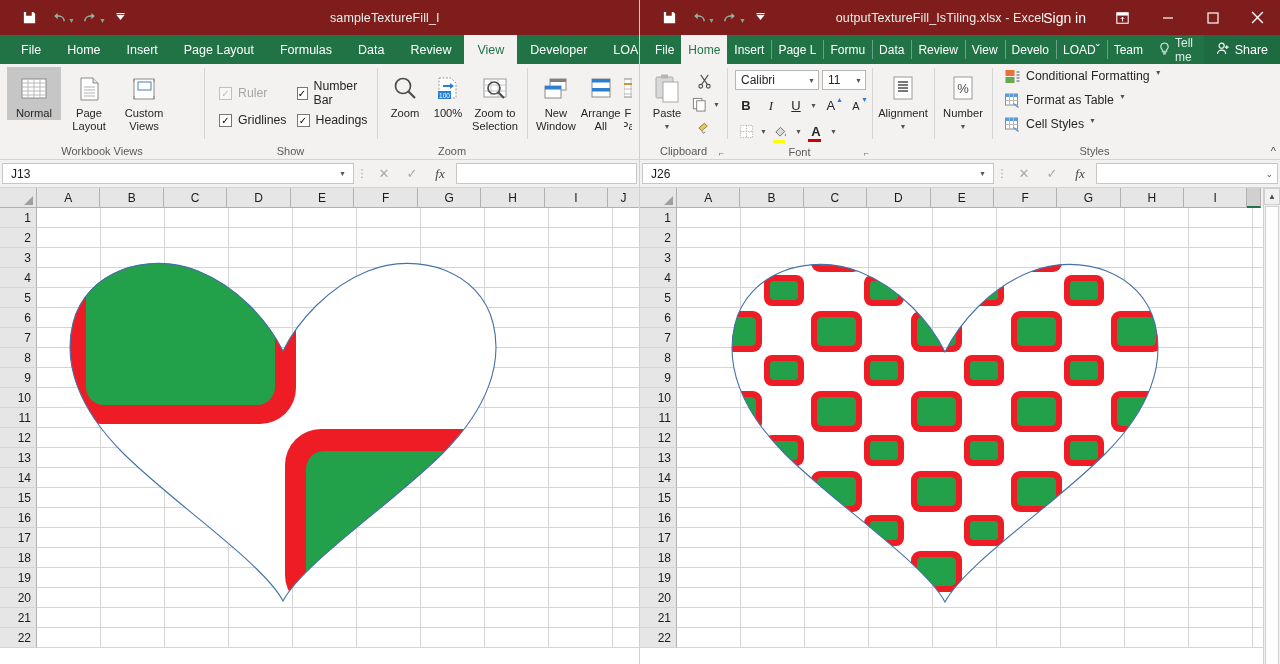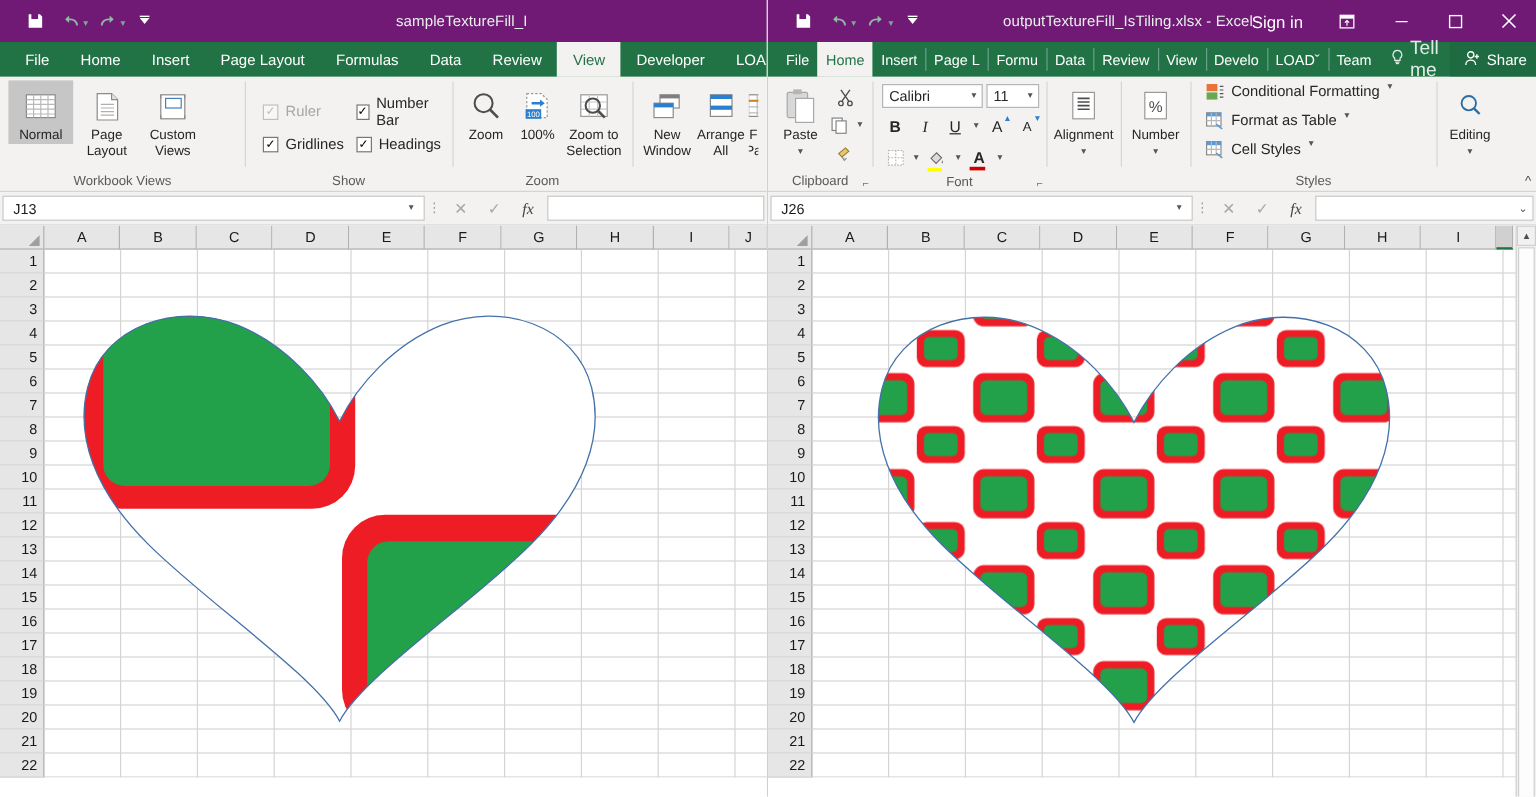--- a/index.html
+++ b/index.html
@@ -12,21 +12,21 @@
     background: #ffffff;
   }
   .screen { position: relative; width: 1280px; height: 664px; display: flex; }
 
   .win { position: relative; height: 664px; overflow: hidden; background: #fff; }
   .win-left  { width: 640px; border-right: 1px solid #d0d0d0; }
   .win-right { width: 640px; }
 
   
   .titlebar {
-    height: 35px; background: #701a75; position: relative;
+    height: 35px; background: #7f1d1d; position: relative;
     display: flex; align-items: center;
   }
   .qat { display: flex; align-items: center; padding-left: 14px; gap: 0px; }
   .qat-btn {
     width: 30px; height: 26px; display: flex; align-items: center; justify-content: center;
     color: #ffffff;
   }
   .qat-btn.dim { color: #7aa893; }
   .qat-btn svg { display: block; }
   .qat-caret { font-size: 7px; color: #7aa893; margin-left: -6px; margin-top: 6px; }
@@ -56,21 +56,21 @@
   .tab.sep::before {
     content: ""; position: absolute; left: 0; top: 5px; bottom: 5px;
     width: 1px; background: #6aa089;
   }
   .tabstrip.compact .tab { padding: 0 7px; font-size: 12px; }
   .tab-share {
     margin-left: auto; display: flex; align-items: center; gap: 5px;
     padding: 0 12px; font-size: 12.5px; color: #fff; background: #1e6b41;
   }
   .tab-tellme { display: flex; align-items: center; gap: 5px; padding: 0 9px;
-     font-size: 16px; color: #dfece6; }
+     font-size: 12px; color: #dfece6; }
 
   
   .ribbon {
     background: #f3f2f1; border-bottom: 1px solid #d4d4d4;
     height: 96px; display: flex; align-items: stretch; position: relative;
   }
   .rgroup { display: flex; flex-direction: column; position: relative; padding: 0 3px; }
   .rgroup + .rgroup::before {
     content: ""; position: absolute; left: 0; top: 4px; bottom: 20px; width: 1px; background: #d6d6d6;
   }
@@ -748,35 +748,20 @@
                 </svg>
             </span>
             <span>Cell Styles</span>
             <span style="font-size:7px;color:#555">▼</span>
           </div>
         </div>
         <div class="rgroup-label">Styles</div>
       </div>
 
 
-      <div class="rgroup" style="width:56px">
-        <div class="rgroup-body" style="justify-content:center">
-          <div class="bigbtn" style="width:52px">
-            <span class="ic">
-              <svg width="28" height="30" viewBox="0 0 28 30">
-                  <circle cx="13" cy="12" r="6" fill="none" stroke="#2b6ca3" stroke-width="1.6"></circle>
-                  <path d="M17.5 16.5L22 21" stroke="#2b6ca3" stroke-width="2"></path>
-                </svg>
-            </span>
-            <span>Editing</span>
-            <span style="font-size:7px;color:#555">▼</span>
-          </div>
-        </div>
-        <div class="rgroup-label"></div>
-      </div>
 
       <div class="collapse-ribbon">^</div>
     </div>
 
     <div class="fbar">
       <div class="namebox" style="width:352px">
         <span>J26</span>
         <span class="car">▼</span>
       </div>
       <div class="fdots">⋮</div>

